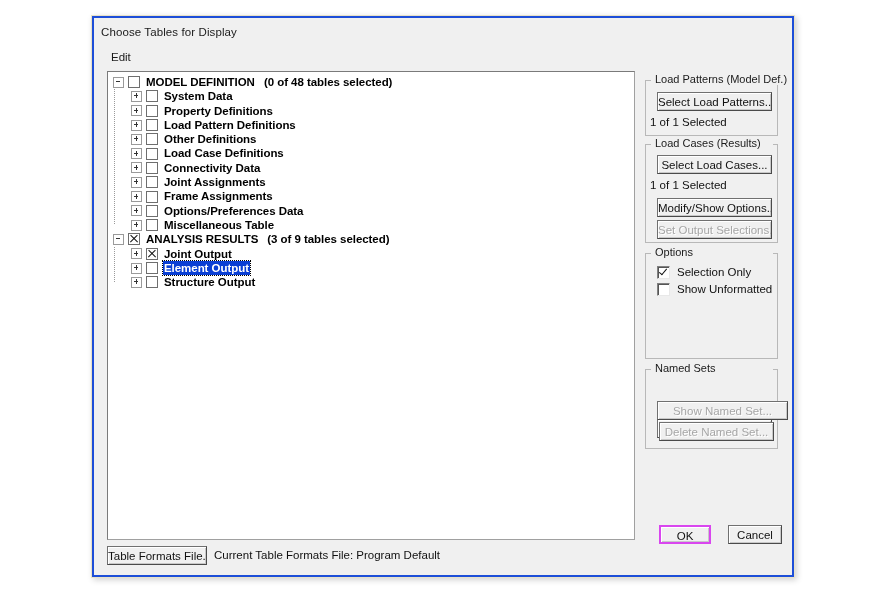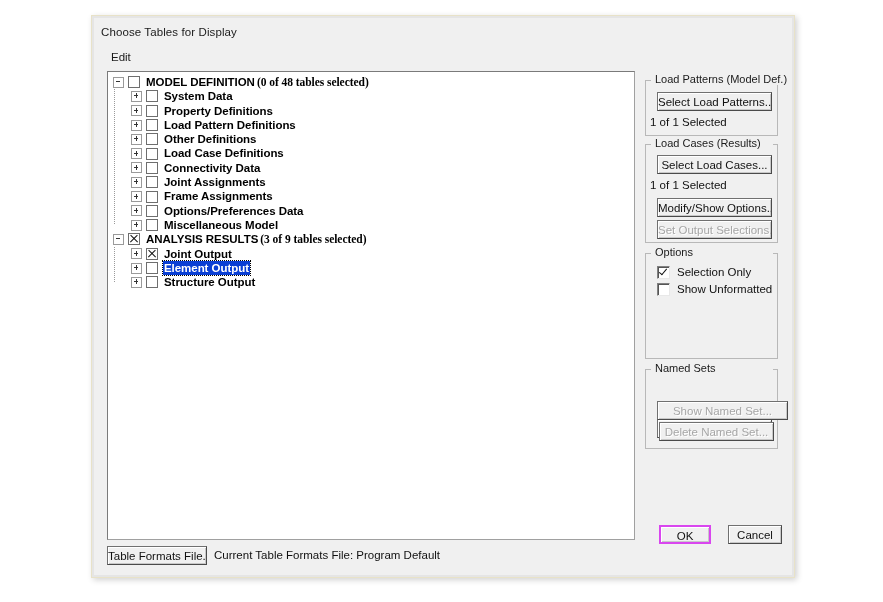--- a/index.html
+++ b/index.html
@@ -19,21 +19,21 @@
     background: #ffffff;
   }
 
   
   .dialog {
     position: absolute;
     left: 91px;
     top: 15px;
     width: 704px;
     height: 563px;
-    background: #e5e5e5;
+    background: #1d4ed8;
     border: 1px solid #e8e2c8;
     box-shadow: 2px 2px 6px rgba(0,0,0,0.18);
     box-sizing: border-box;
   }
   .dialog-inner {
     position: absolute;
     left: 2px; top: 2px;
     width: 698px; height: 557px;
     background: #f0f0f0;
     box-sizing: border-box;
@@ -151,22 +151,21 @@
     letter-spacing: -0.05px;
     padding: 0 1px;
   }
   .tree-label.selected {
     background: #0a3fd4;
     color: #ffffff;
     outline: 1px dotted #000;
   }
   .tree-count {
     font-weight: bold;
-    margin-left: 0;
-    font-family: Liberation Serif, serif;
+    margin-left: 7px;
   }
 
   
   .guide {
     position: absolute;
     left: 6px;
     top: 0;
     bottom: 0;
     width: 1px;
     background-image: linear-gradient(to bottom, #9a9a9a 1px, transparent 1px);
@@ -335,21 +334,21 @@
               <span class="tree-label">Frame Assignments</span>
             </div>
             <div class="tree-row lvl1">
               <span class="expander plus"></span>
               <span class="cb"></span>
               <span class="tree-label">Options/Preferences Data</span>
             </div>
             <div class="tree-row lvl1">
               <span class="expander plus"></span>
               <span class="cb"></span>
-              <span class="tree-label">Miscellaneous Model</span>
+              <span class="tree-label">Miscellaneous Table</span>
             </div>
             <div class="tree-row lvl0">
               <span class="expander"></span>
               <span class="cb x"></span>
               <span class="tree-label">ANALYSIS RESULTS</span>
               <span class="tree-label tree-count">(3 of 9 tables selected)</span>
             </div>
             <div class="tree-row lvl1">
               <span class="expander plus"></span>
               <span class="cb x"></span>

